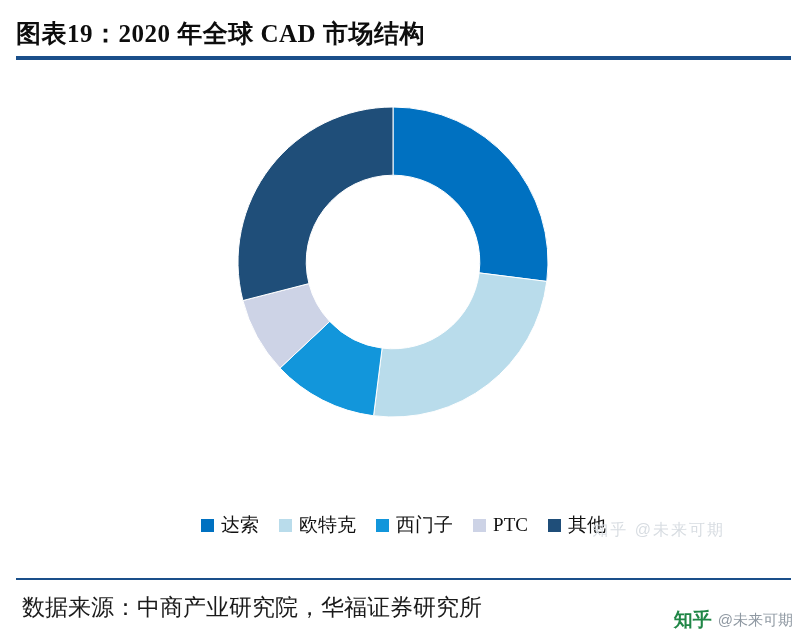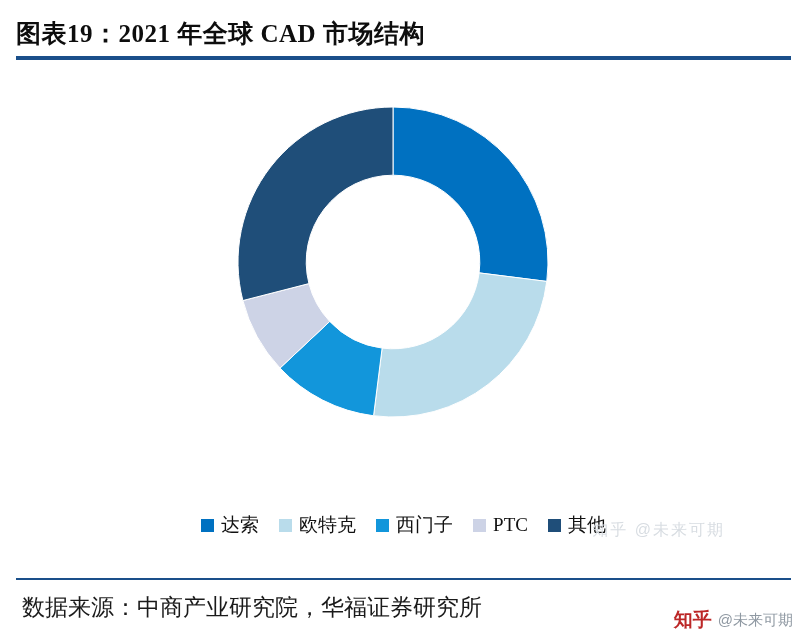--- a/index.html
+++ b/index.html
@@ -117,21 +117,21 @@
     right: 14px;
     bottom: 10px;
     display: flex;
     align-items: center;
     gap: 6px;
     opacity: 0.95;
   }
   .wm-zhihu .zh-logo {
     font-family: "Liberation Serif", serif;
     font-size: 19px;
-    color: #b91c1c;
+    color: #15803d;
     font-weight: bold;
   }
   .wm-zhihu .zh-user {
     font-family: "Liberation Sans", sans-serif;
     font-size: 15px;
     color: #8a949e;
     text-align: right;
   }
   .wm-center {
     position: absolute;
@@ -145,21 +145,21 @@
     pointer-events: none;
     user-select: none;
   }
 </style>
 </head>
 <body>
 
 <div class="page">
 
   <div class="title-row">
-    <span class="title-text">图表19：2021 年全球 CAD 市场结构</span>
+    <span class="title-text">图表19：2020 年全球 CAD 市场结构</span>
   </div>
   <div class="title-rule"></div>
 
   <div class="chart-area">
     <div class="donut-wrap">
       <svg class="donut-svg" width="320" height="320" viewBox="0 0 320 320">
         <g id="donut-slices">
             <path d="M 160 5 A 155 155 0 0 1 313.77777870374405 179.42665120246716 L 246.11555607409667 170.87892467338162 A 86.80000000000001 86.80000000000001 0 0 0 160 73.19999999999999 Z" fill="#0071c1" stroke="#ffffff" stroke-width="1"></path>
             <path d="M 313.77777870374405 179.42665120246716 A 155 155 0 0 1 140.57334879753282 313.77777870374405 L 149.12107532661838 246.11555607409667 A 86.80000000000001 86.80000000000001 0 0 0 246.11555607409667 170.87892467338162 Z" fill="#b9dceb" stroke="#ffffff" stroke-width="1"></path>
             <path d="M 140.57334879753282 313.77777870374405 A 155 155 0 0 1 47.00986274968119 266.10480141894675 L 96.72552313982146 219.41868879461018 A 86.80000000000001 86.80000000000001 0 0 0 149.12107532661838 246.11555607409667 Z" fill="#1296db" stroke="#ffffff" stroke-width="1"></path>

